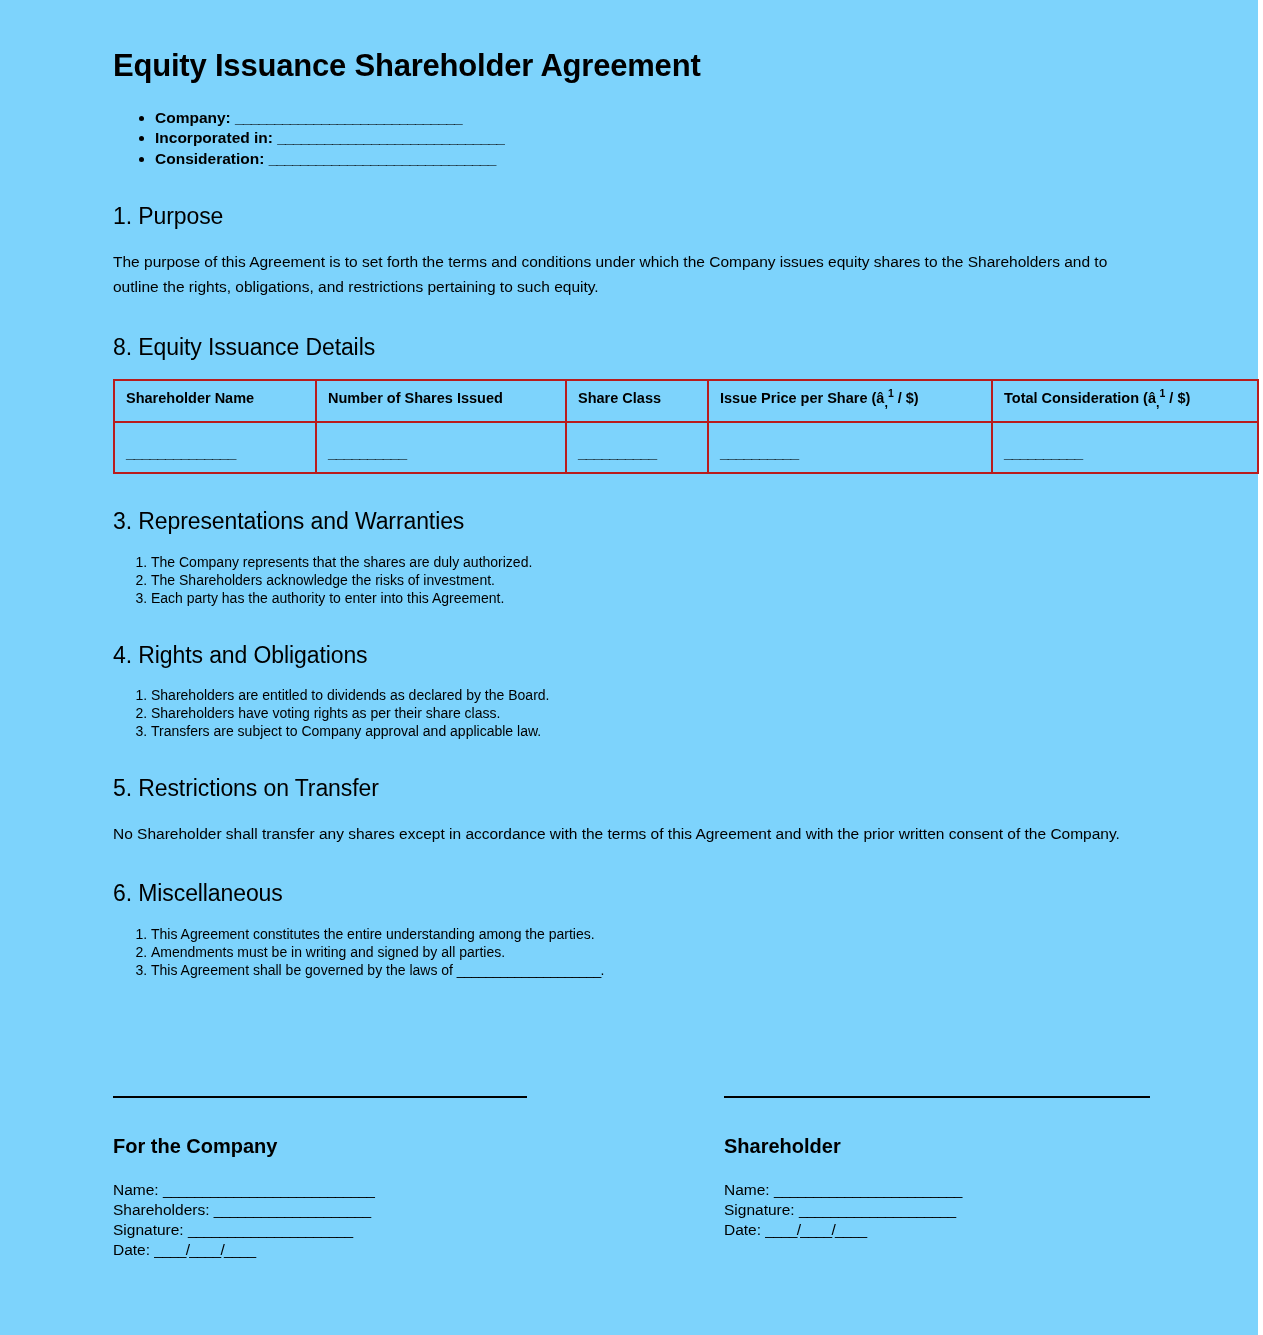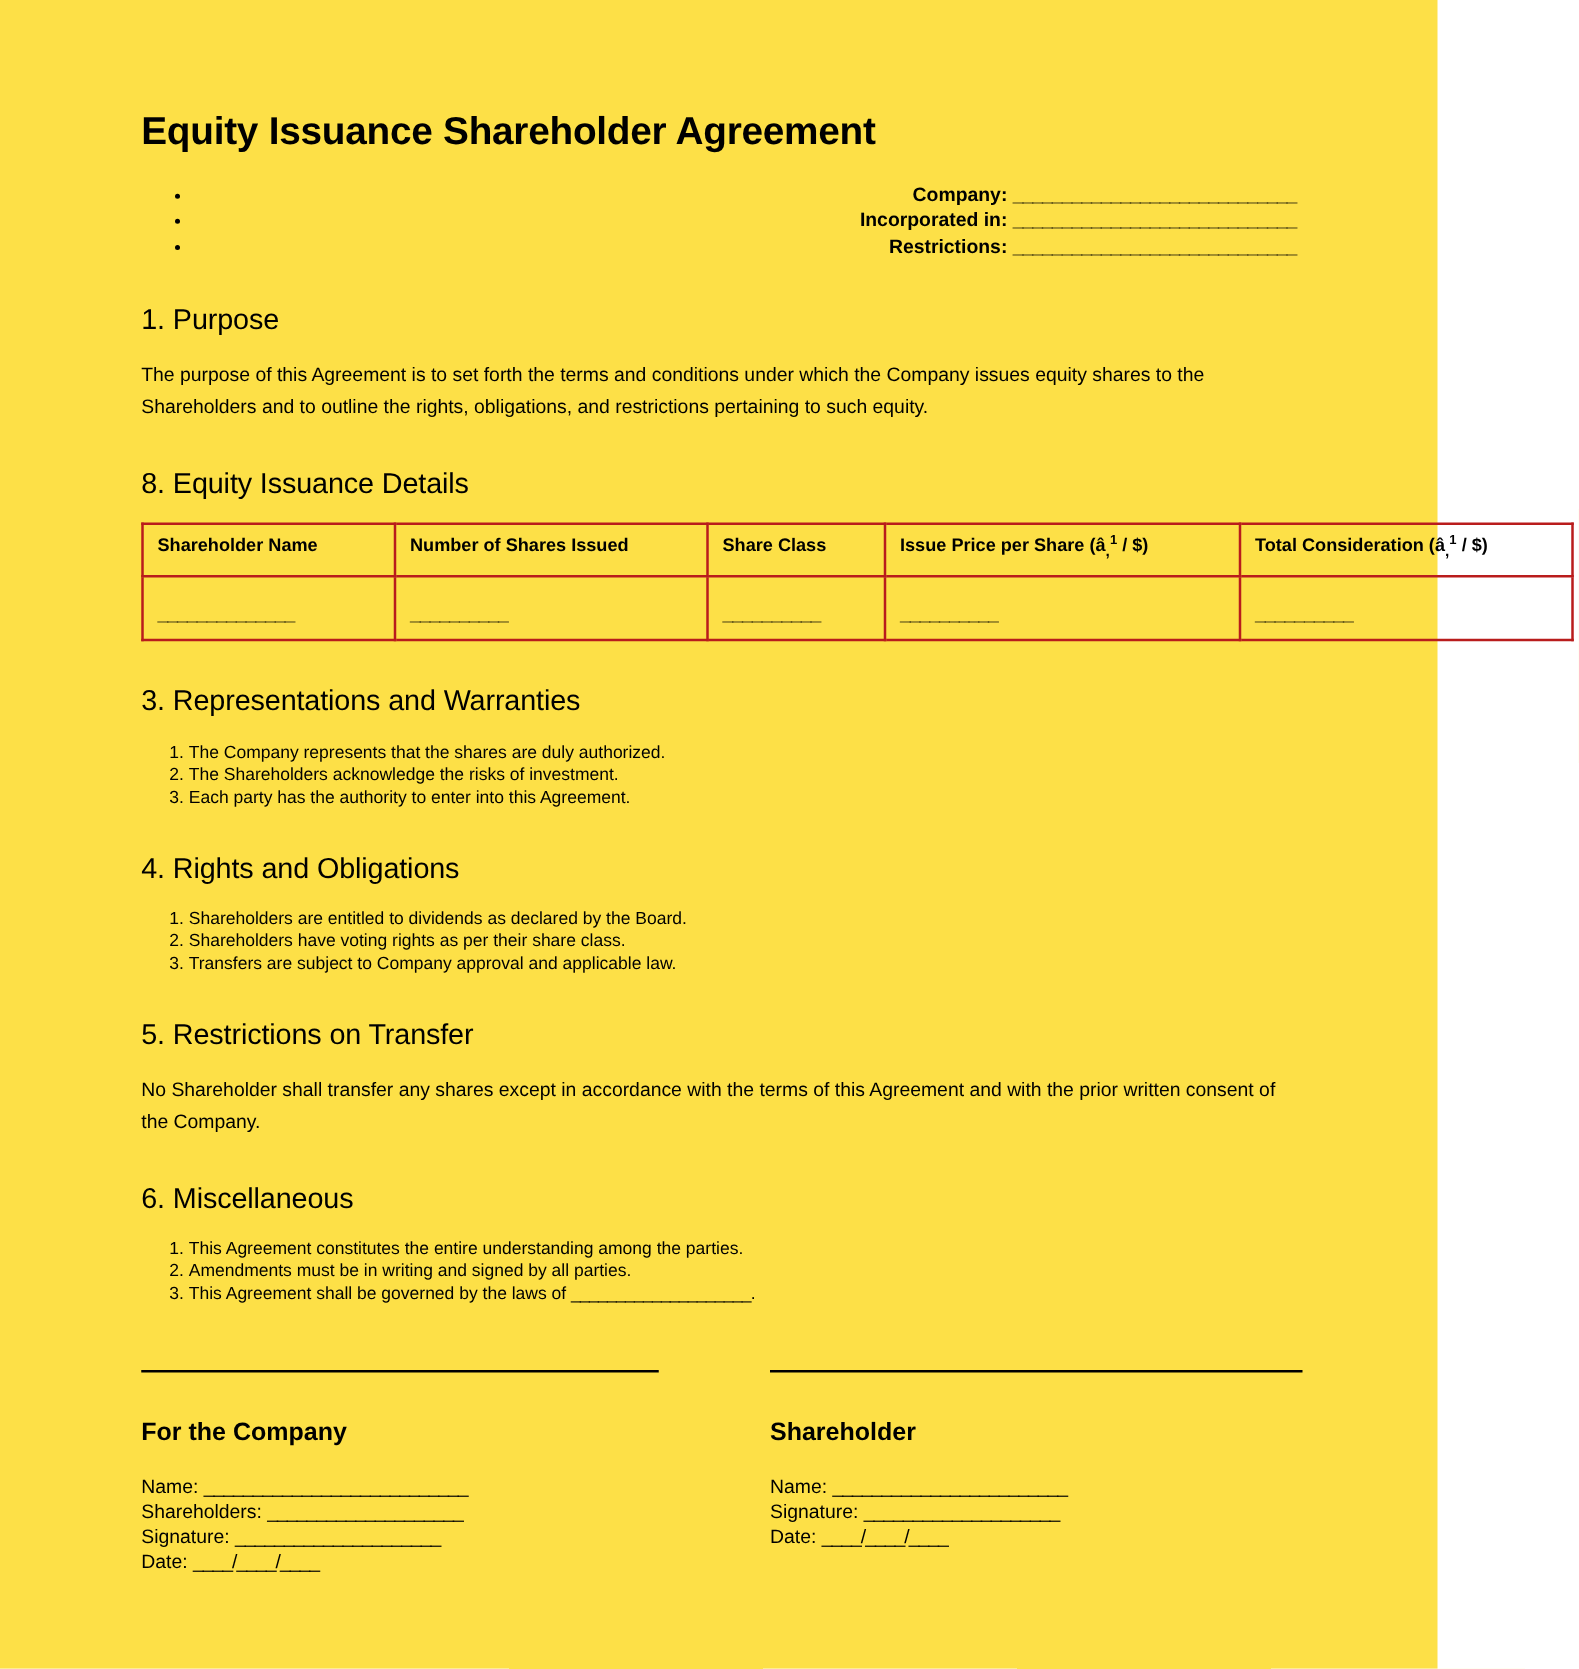--- a/index.html
+++ b/index.html
@@ -9,25 +9,25 @@
   }
   body {
     width: 1263px;
     height: 1335px;
     font-family: "Liberation Sans", sans-serif;
     color: #000000;
     overflow: hidden;
   }
   .page {
     position: relative;
-    width: 1150px;
+    width: 1258px;
     height: 1335px;
-    background: #fde047;
+    background: #7dd3fc;
     box-sizing: border-box;
-    padding: 88px 113px 0 113px;
+    padding: 49px 113px 0 113px;
   }
 
   
   .doc-title {
     font-size: 31px;
     font-weight: bold;
     letter-spacing: -0.2px;
     margin: 0 0 24px 0;
     line-height: 1.12;
   }
@@ -45,21 +45,20 @@
     letter-spacing: -0.6px;
     white-space: pre;
     font-weight: inherit;
   }
 
   
   ul.party-list {
     margin: 0 0 12px 0;
     padding-left: 42px;
     list-style: disc;
-    text-align: right;
   }
   ul.party-list li {
     font-size: 15.5px;
     font-weight: bold;
     line-height: 1.32;
     margin: 0;
   }
   ul.party-list li .blank { font-weight: bold; letter-spacing: -0.8px; }
 
   
@@ -171,21 +170,21 @@
 <body>
 
 <div class="page">
 
   <h1 class="doc-title">Equity Issuance Shareholder Agreement</h1>
 
 
   <ul class="party-list">
     <li><span>Company:</span> <span class="blank">_____________________________</span></li>
     <li><span>Incorporated in:</span> <span class="blank">_____________________________</span></li>
-    <li><span>Restrictions:</span> <span class="blank">_____________________________</span></li>
+    <li><span>Consideration:</span> <span class="blank">_____________________________</span></li>
   </ul>
 
   <h2 class="section-heading">1. Purpose</h2>
   <p class="body-text">The purpose of this Agreement is to set forth the terms and conditions under which the Company issues equity shares to the Shareholders and to outline the rights, obligations, and restrictions pertaining to such equity.</p>
 
   <h2 class="section-heading">8. Equity Issuance Details</h2>
 
   <table class="equity-table">
     <thead>
       <tr>

